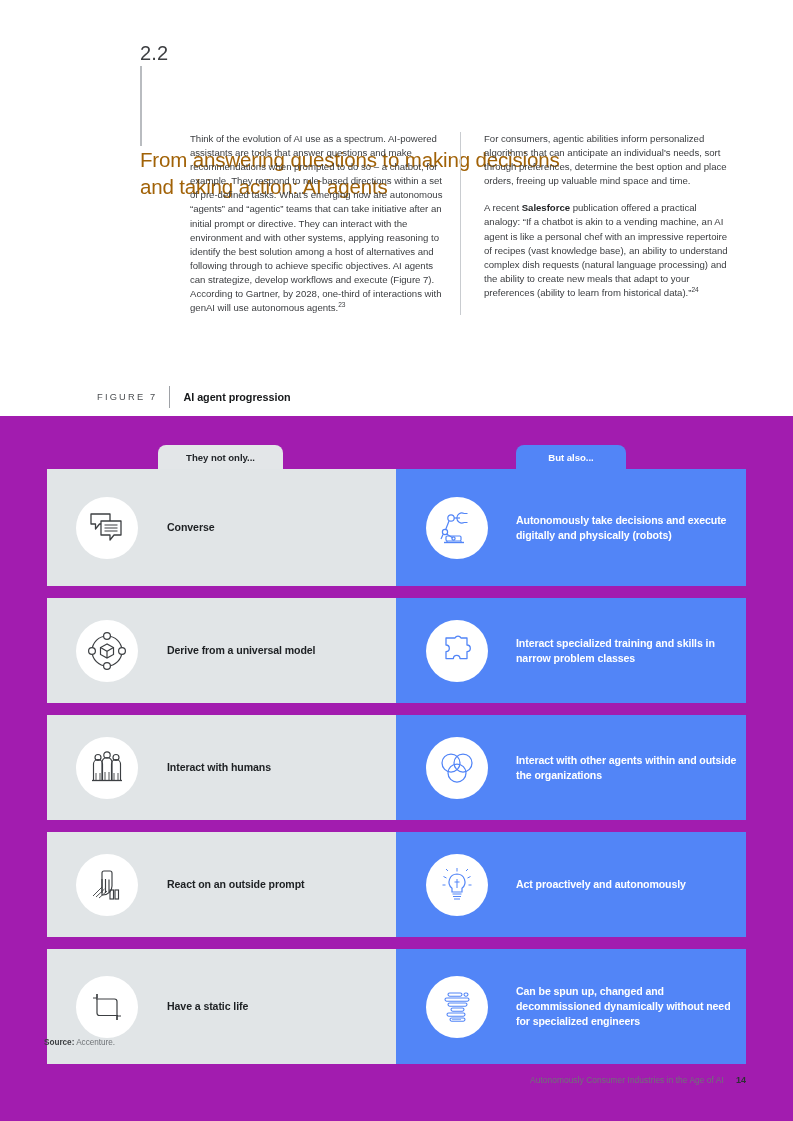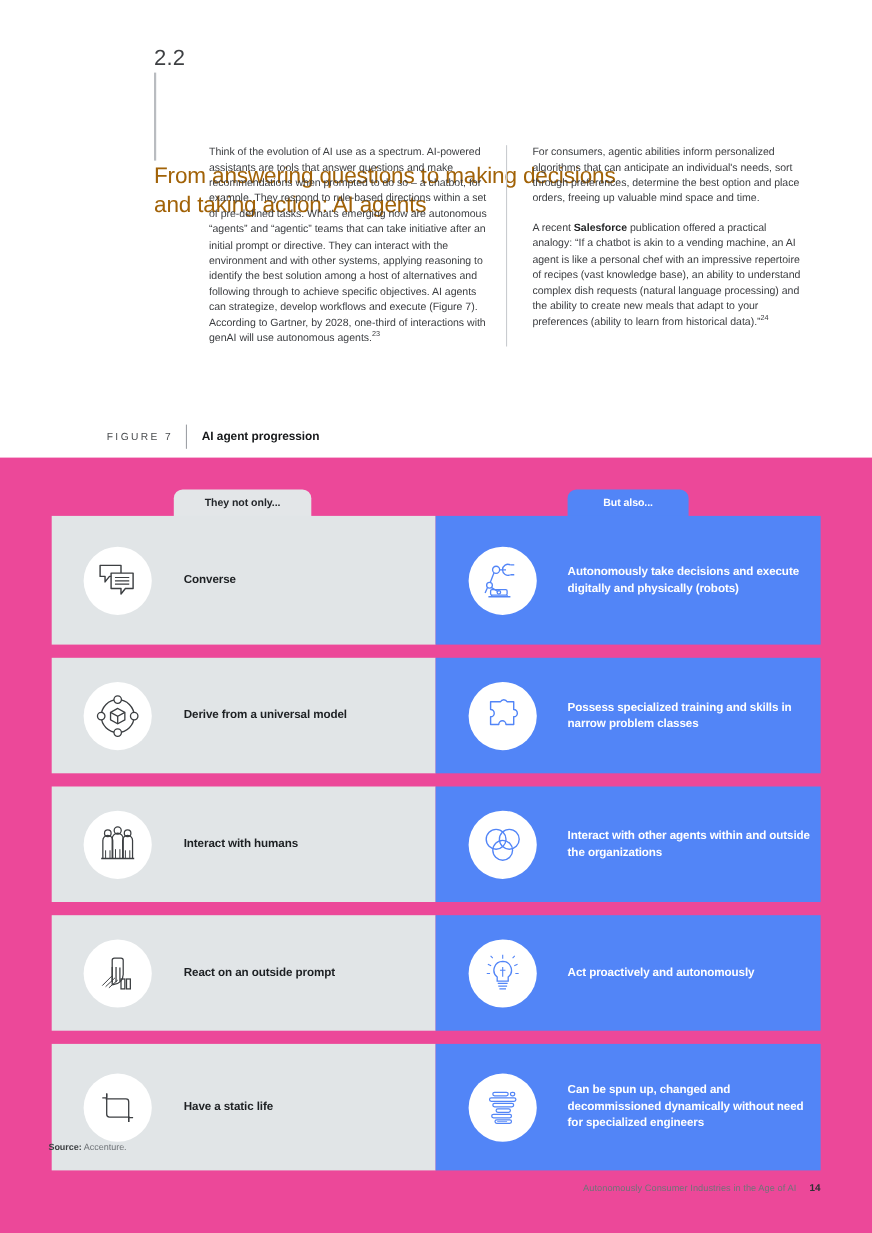--- a/index.html
+++ b/index.html
@@ -39,21 +39,21 @@
 
   .fig-caption { position:absolute; left:97px; top:386px; display:flex; align-items:center; }
   .fig-label {
     font-size:9.3px; letter-spacing:2.2px; color:#4a4d50; font-weight:400;
     padding-right:12px;
   }
   .fig-rule { width:1px; height:22px; background:#9ea1a6; }
   .fig-title { font-size:10.8px; font-weight:700; color:#16181a; padding-left:13px; letter-spacing:-0.05px; }
 
   
-  .figure-area { position:absolute; left:0; top:416px; width:793px; height:705px; background:#ec4899; }
+  .figure-area { position:absolute; left:0; top:416px; width:793px; height:705px; background:#a21caf; }
 
   .tabs { position:absolute; left:0; top:29px; width:793px; height:24px; }
   .tab {
     position:absolute; height:24px; border-radius:8px 8px 0 0;
     display:flex; align-items:center; justify-content:center;
     font-size:9.6px; font-weight:700; letter-spacing:-0.05px;
   }
   .tab.left-tab { left:158px; width:125px; background:#e3e6e8; color:#23262a; }
   .tab.right-tab { left:516px; width:110px; background:#5285f7; color:#ffffff; }
 
@@ -185,21 +185,21 @@
             </svg>
           </div>
           <div class="cell-label">Derive from a universal model</div>
         </div>
         <div class="cell blue">
           <div class="badge">
             <svg width="38" height="38" viewBox="0 0 38 38" fill="none" stroke="#5285f7" stroke-width="1.3">
               <path d="M11 6 h6 a3.3 3.3 0 0 1 6 0 h6 v7 a3.3 3.3 0 0 1 0 6.6 v7 h-7 a3.3 3.3 0 0 0-6.6 0 H8 v-7 a3.3 3.3 0 0 0 0-6.6 V6 Z" stroke-linejoin="round"></path>
             </svg>
           </div>
-          <div class="cell-label">Possess specialized training and skills in narrow problem classes</div>
+          <div class="cell-label">Interact specialized training and skills in narrow problem classes</div>
         </div>
       </div>
 
       <div class="row r3">
         <div class="cell grey">
           <div class="badge">
             <svg width="38" height="38" viewBox="0 0 38 38" fill="none" stroke="#3c3f42" stroke-width="1.15">
               <circle cx="10" cy="8.5" r="3"></circle>
               <circle cx="19" cy="6" r="3.2"></circle>
               <circle cx="28" cy="8.5" r="3"></circle>

